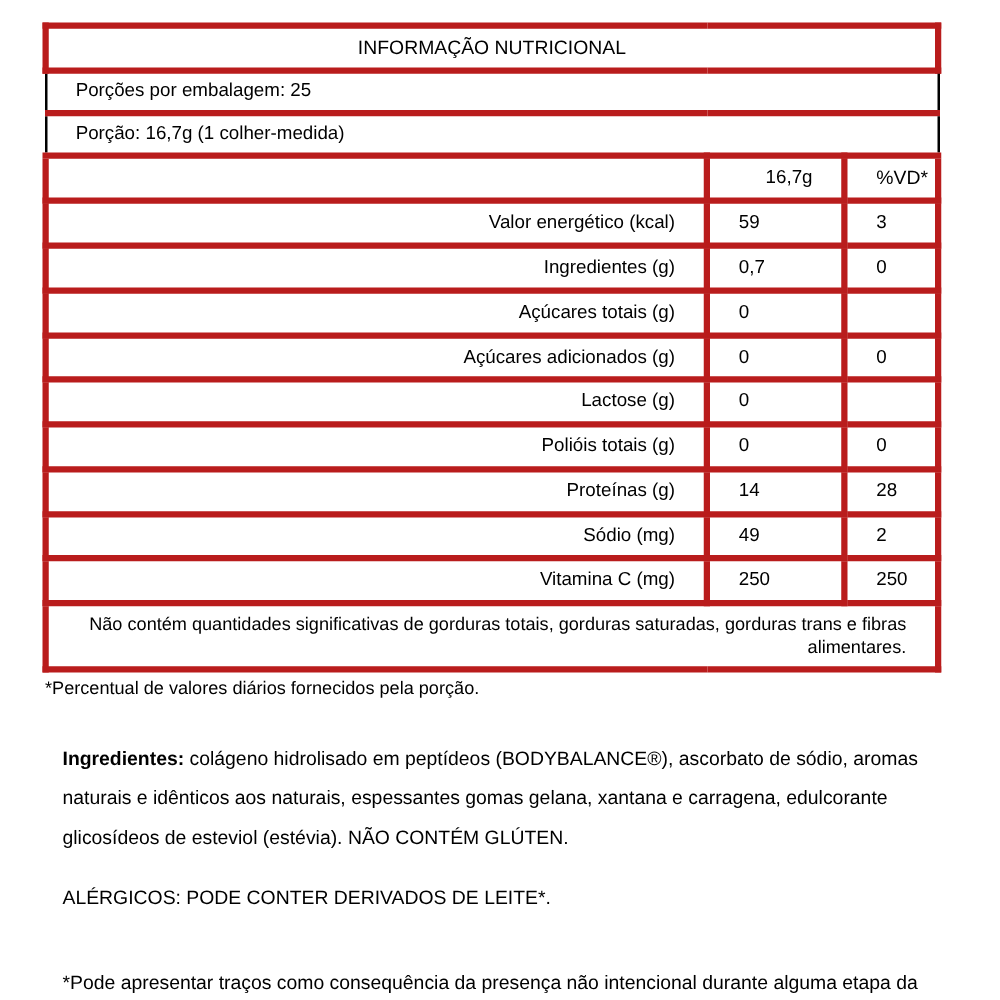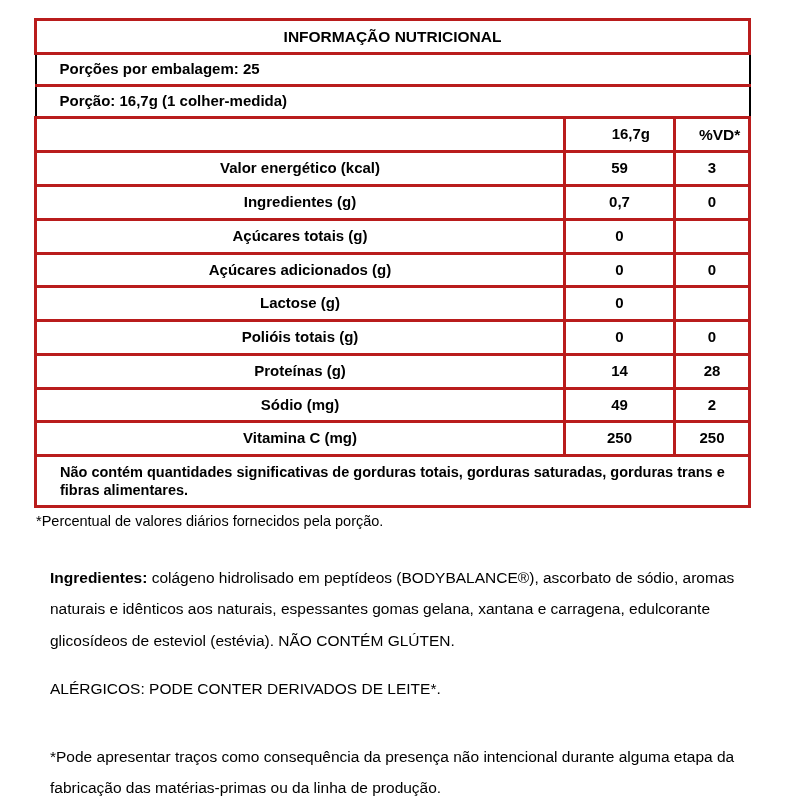--- a/index.html
+++ b/index.html
@@ -24,24 +24,24 @@
 
   
   .nut-table {
     width: 714px;
     border-collapse: collapse;
     table-layout: fixed;
     border: 2px solid #000;
     font-size: 15px;
   }
   .nut-table td, .nut-table th {
-    border: 3px solid #b91c1c;
+    border: 5px solid #b91c1c;
     padding: 6px 23px;
     vertical-align: middle;
-    font-weight: bold;
+    font-weight: normal;
     line-height: 1.25;
   }
   .title-cell {
     text-align: center;
     font-weight: bold;
     font-size: 15.5px;
     padding: 8px 6px 9px 6px;
     border-bottom: 1px solid #000;
   }
   .plain-row td {
@@ -62,34 +62,35 @@
     font-size: 15px;
     padding-top: 10px;
     padding-bottom: 10px;
   }
   .col-vd {
     font-weight: bold;
     font-size: 15.5px;
     border-radius: 11px;
   }
   td.num {
-    text-align: center;
+    text-align: left;
   }
   td.nm {
-    text-align: center;
+    text-align: right;
   }
   .ind1 { padding-left: 16px; }
   .ind3 { padding-left: 38px; }
   .note-cell {
     padding: 8px 8px 10px 8px;
     line-height: 1.55;
     font-size: 14.5px;
     border-left: none;
     border-right: none;
     border-bottom: none;
+    text-align: right;
   }
   .footnote {
     font-size: 14.5px;
     margin: 3px 0 0 2px;
     line-height: 1.4;
   }
 
   
   .ingredients {
     margin-top: 30px;

